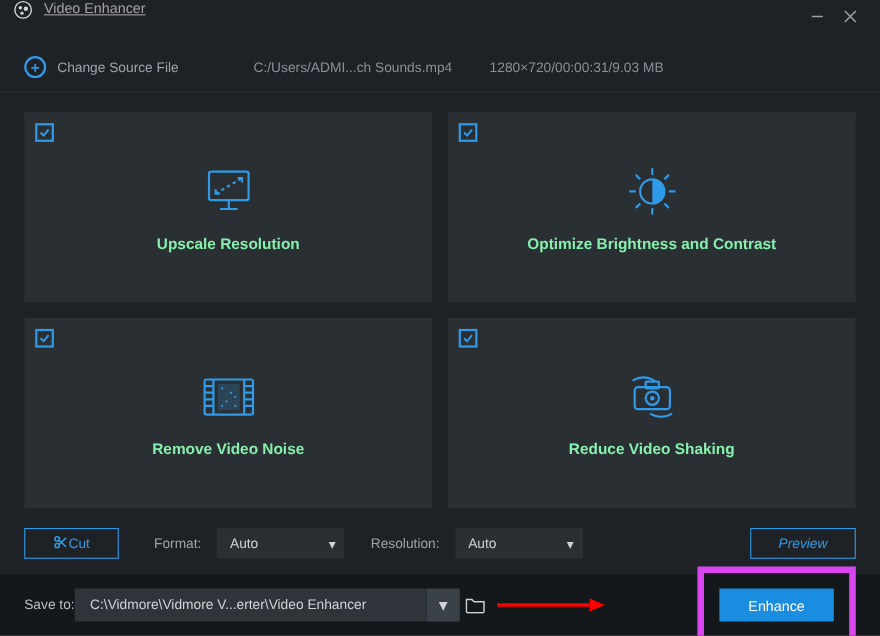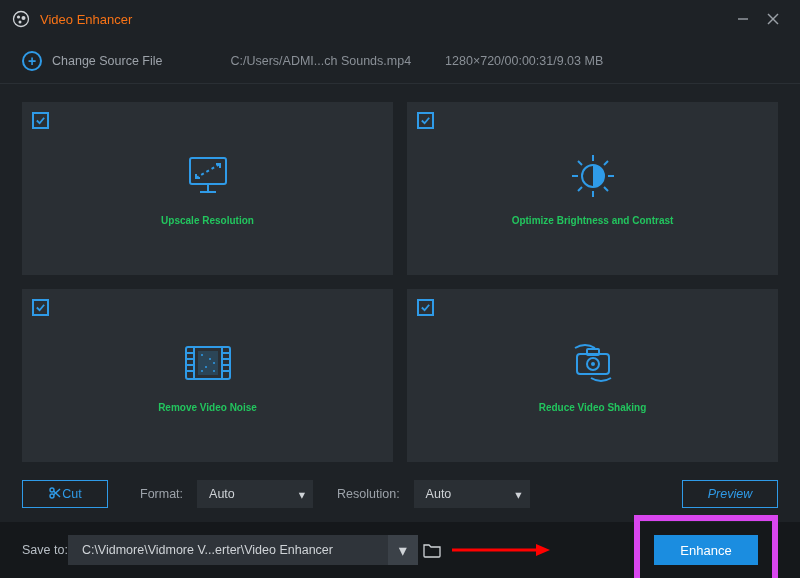--- a/index.html
+++ b/index.html
@@ -1,35 +1,35 @@
 <!DOCTYPE html>
 <html><head>
 <meta charset="utf-8">
 <style>
   * { box-sizing: border-box; margin: 0; padding: 0; font-family: "Segoe UI", Arial, sans-serif; }
   body { background: #fff; width: 800px; height: 578px; overflow: hidden; }
   .window { width: 800px; height: 578px; background: #1e2226; display: flex; flex-direction: column; }
-  .titlebar { height: 38px; display: flex; align-items: center; padding: 0 12px; color: #f97316; }
+  .titlebar { height: 38px; display: flex; padding: 0 12px; color: #a3a3a3; text-decoration: underline; }
   .titlebar .app-icon { width: 18px; height: 18px; margin-right: 10px; display: flex; align-items: center; justify-content: center; }
   .titlebar .title { font-size: 13px; flex: 0 0 auto; }
   .titlebar .spacer { flex: 1; }
   .titlebar .win-btn { width: 30px; height: 30px; display: flex; align-items: center; justify-content: center; color: #9aa0a6; }
   .toolbar { height: 46px; display: flex; align-items: center; padding: 0 22px; color: #9da3aa; font-size: 12.5px; gap: 12px; border-bottom: 1px solid #2a2f34; }
   .toolbar .change { display: flex; align-items: center; gap: 10px; color: #9da3aa; cursor: pointer; }
   .toolbar .plus { width: 20px; height: 20px; border: 2px solid #2f9be8; border-radius: 50%; display: flex; align-items: center; justify-content: center; color: #2f9be8; font-size: 14px; font-weight: bold; }
   .toolbar .filepath { margin-left: 56px; color: #8a9097; }
   .toolbar .meta { margin-left: 22px; color: #8a9097; }
   .content { flex: 1; padding: 18px 22px 14px 22px; display: flex; flex-direction: column; }
   .instruction { color: #b8bfc6; font-size: 13px; margin-bottom: 18px; }
   .grid { display: grid; grid-template-columns: 1fr 1fr; grid-template-rows: 1fr 1fr; gap: 14px; flex: 1; }
   .card { background: #2a2f34; position: relative; display: flex; flex-direction: column; align-items: center; justify-content: center; gap: 14px; cursor: pointer; }
   .card .chk { position: absolute; top: 10px; left: 10px; width: 17px; height: 17px; border: 2px solid #2f9be8; display: flex; align-items: center; justify-content: center; }
   .card .chk svg { display: block; }
   .card .icon { height: 50px; display: flex; align-items: center; justify-content: center; }
-  .card .label { color: #22c55e; font-size: 10px; font-weight: 600; }
+  .card .label { color: #86efac; font-size: 14px; font-weight: 600; }
   .controls { margin-top: 18px; display: flex; align-items: center; gap: 14px; }
   .btn-outline { border: 1px solid #2f9be8; color: #2f9be8; background: transparent; height: 28px; display: flex; align-items: center; justify-content: center; font-size: 12.5px; cursor: pointer; }
   .btn-cut { width: 86px; }
   .ctl-label { color: #9da3aa; font-size: 12.5px; }
   .select { background: #2a2f34; color: #cfd3d7; height: 28px; min-width: 116px; padding: 0 8px 0 12px; display: flex; align-items: center; justify-content: space-between; font-size: 12.5px; cursor: pointer; gap: 8px; }
   .select .caret { color: #cfd3d7; }
   .btn-preview { width: 96px; margin-left: auto; font-style: italic; }
   .footer { height: 56px; background: #15181b; display: flex; align-items: center; padding: 0 22px; }
   .footer .lbl { color: #b8bfc6; font-size: 12.5px; }
   .path-pill { flex: 0 0 auto; display: flex; align-items: center; }

